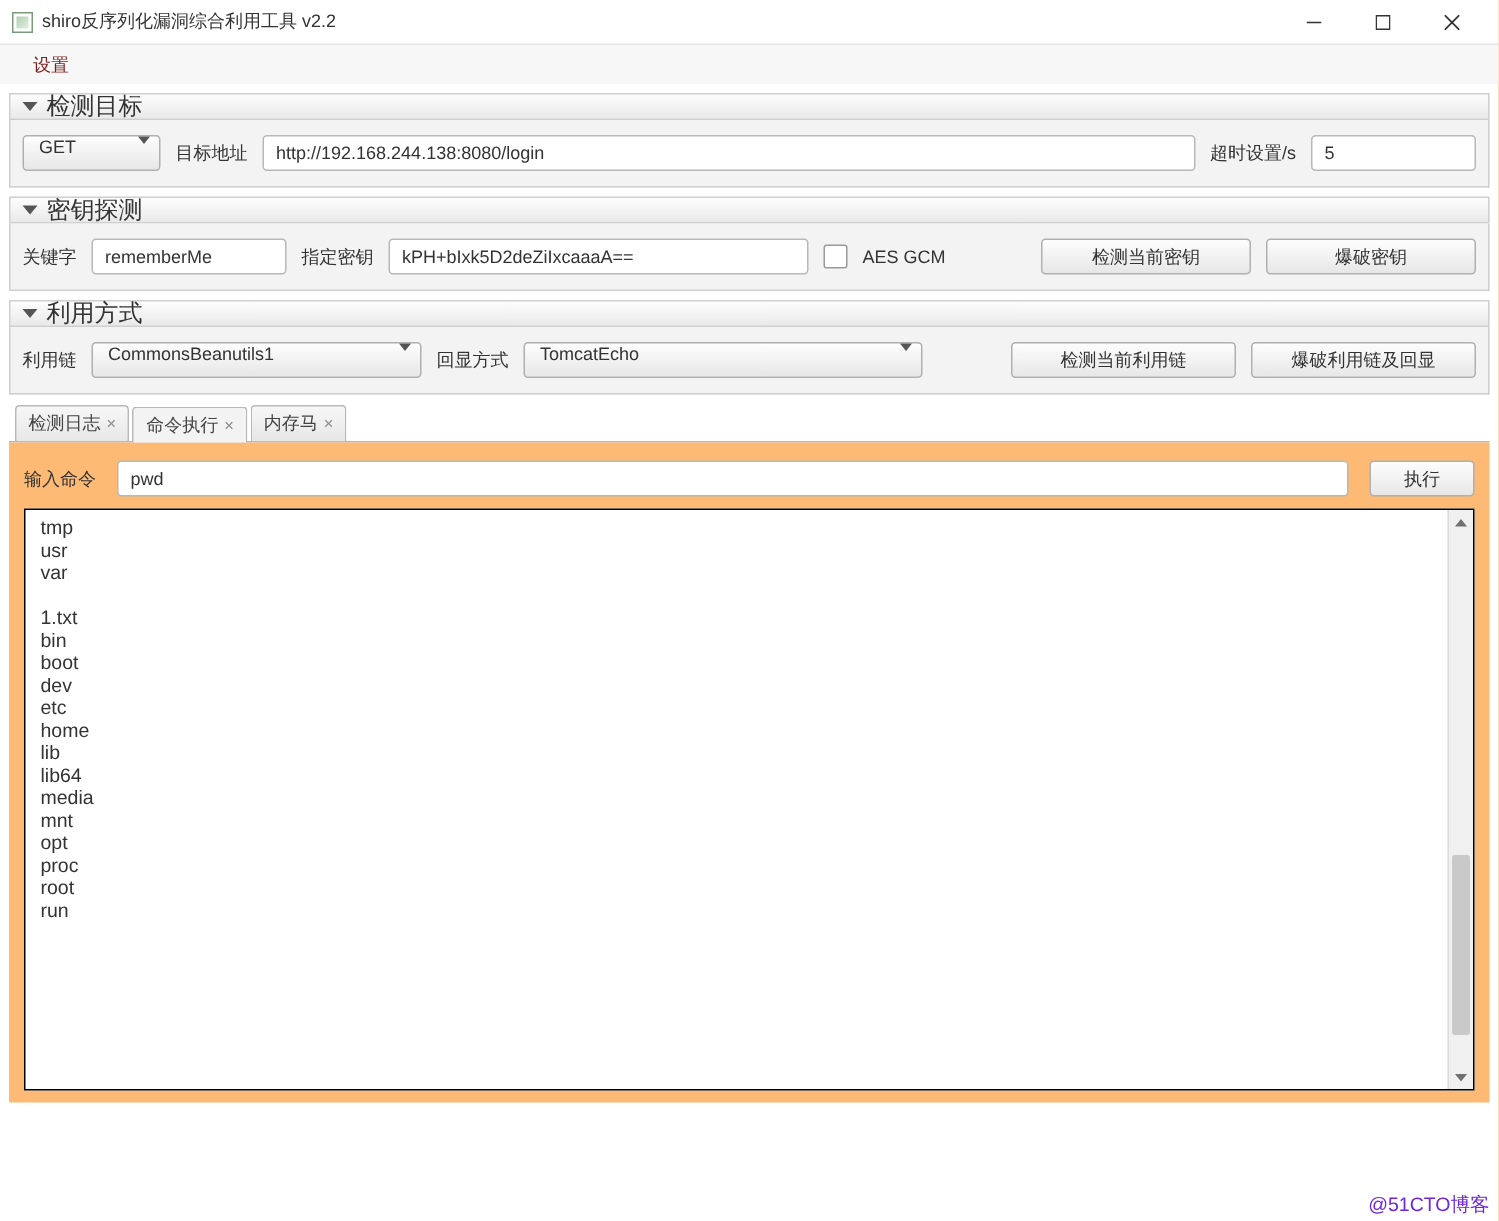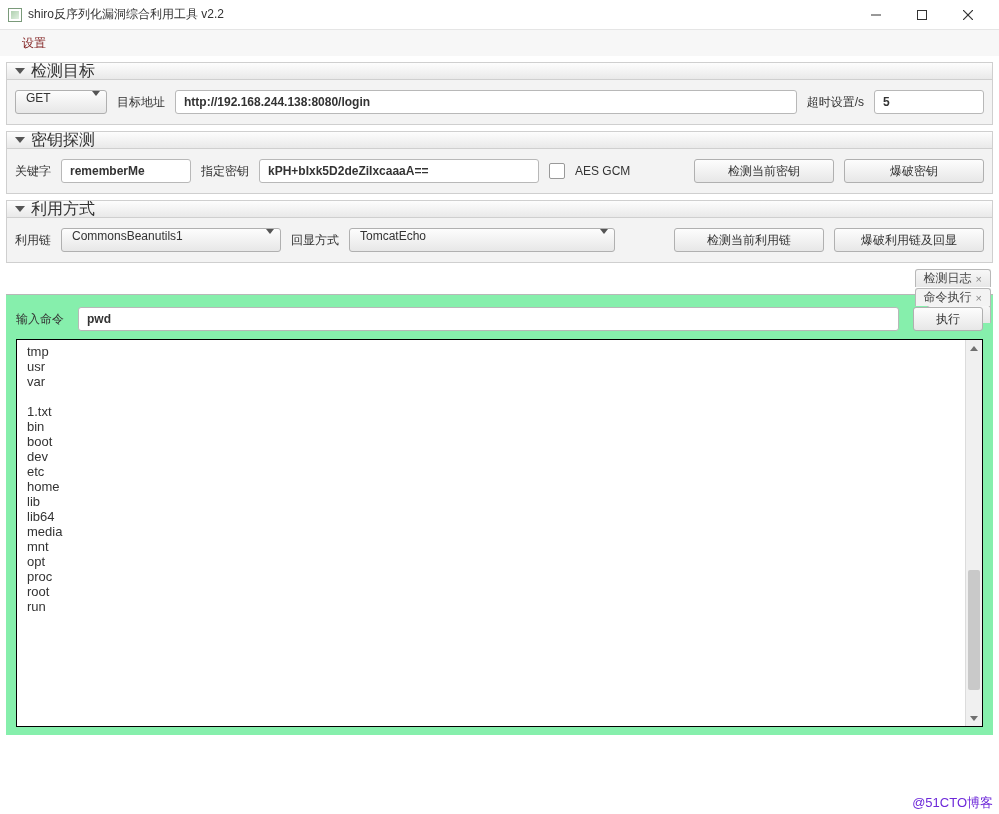--- a/index.html
+++ b/index.html
@@ -77,21 +77,20 @@
 
 .label { color: #333; white-space: nowrap; }
 input[type=text] {
   height: 24px;
   border: 1px solid #b8b8b8;
   border-radius: 3px;
   padding: 0 8px;
   font-size: 12px;
   background: #fff;
   color: #333;
-  font-weight: bold;
 }
 .btn {
   height: 24px;
   border: 1px solid #b0b0b0;
   border-radius: 3px;
   background: linear-gradient(#fdfdfd,#e7e7e7);
   padding: 0 14px;
   font-size: 12px;
   color: #333;
   display: inline-flex; align-items: center; justify-content: center;
@@ -119,41 +118,40 @@
   border-radius: 2px;
   background: #fff;
 }
 
 .tabs-wrap { padding: 0 6px; }
 .tabs {
   display: flex; align-items: flex-end;
   height: 26px;
   border-bottom: 1px solid #b8b8b8;
   padding-left: 4px;
-  flex-direction: column;
 }
 .tab {
   height: 24px;
   display: flex; align-items: center;
   padding: 0 8px;
   border: 1px solid #b8b8b8;
   border-bottom: none;
   border-top-left-radius: 3px;
   border-top-right-radius: 3px;
   margin-right: 2px;
   background: linear-gradient(#f7f7f7,#e7e7e7);
   color: #444;
   gap: 4px;
 }
 .tab.active { background: #f3f3f3; position: relative; top: 1px; }
 .tab .close { color: #888; font-size: 11px; }
 
 .tab-body {
   border: 0px solid #b8b8b8; border-top: none;
-  background: #86efac;
+  background: #fdba74;
   padding: 12px 10px 8px 10px;
 }
 .cmd-row { display: flex; align-items: center; gap: 14px; margin-bottom: 8px; }
 .cmd-input { flex: 1; }
 
 .output-wrap {
   position: relative;
 }
 .output {
   border: 1px solid #000000;

